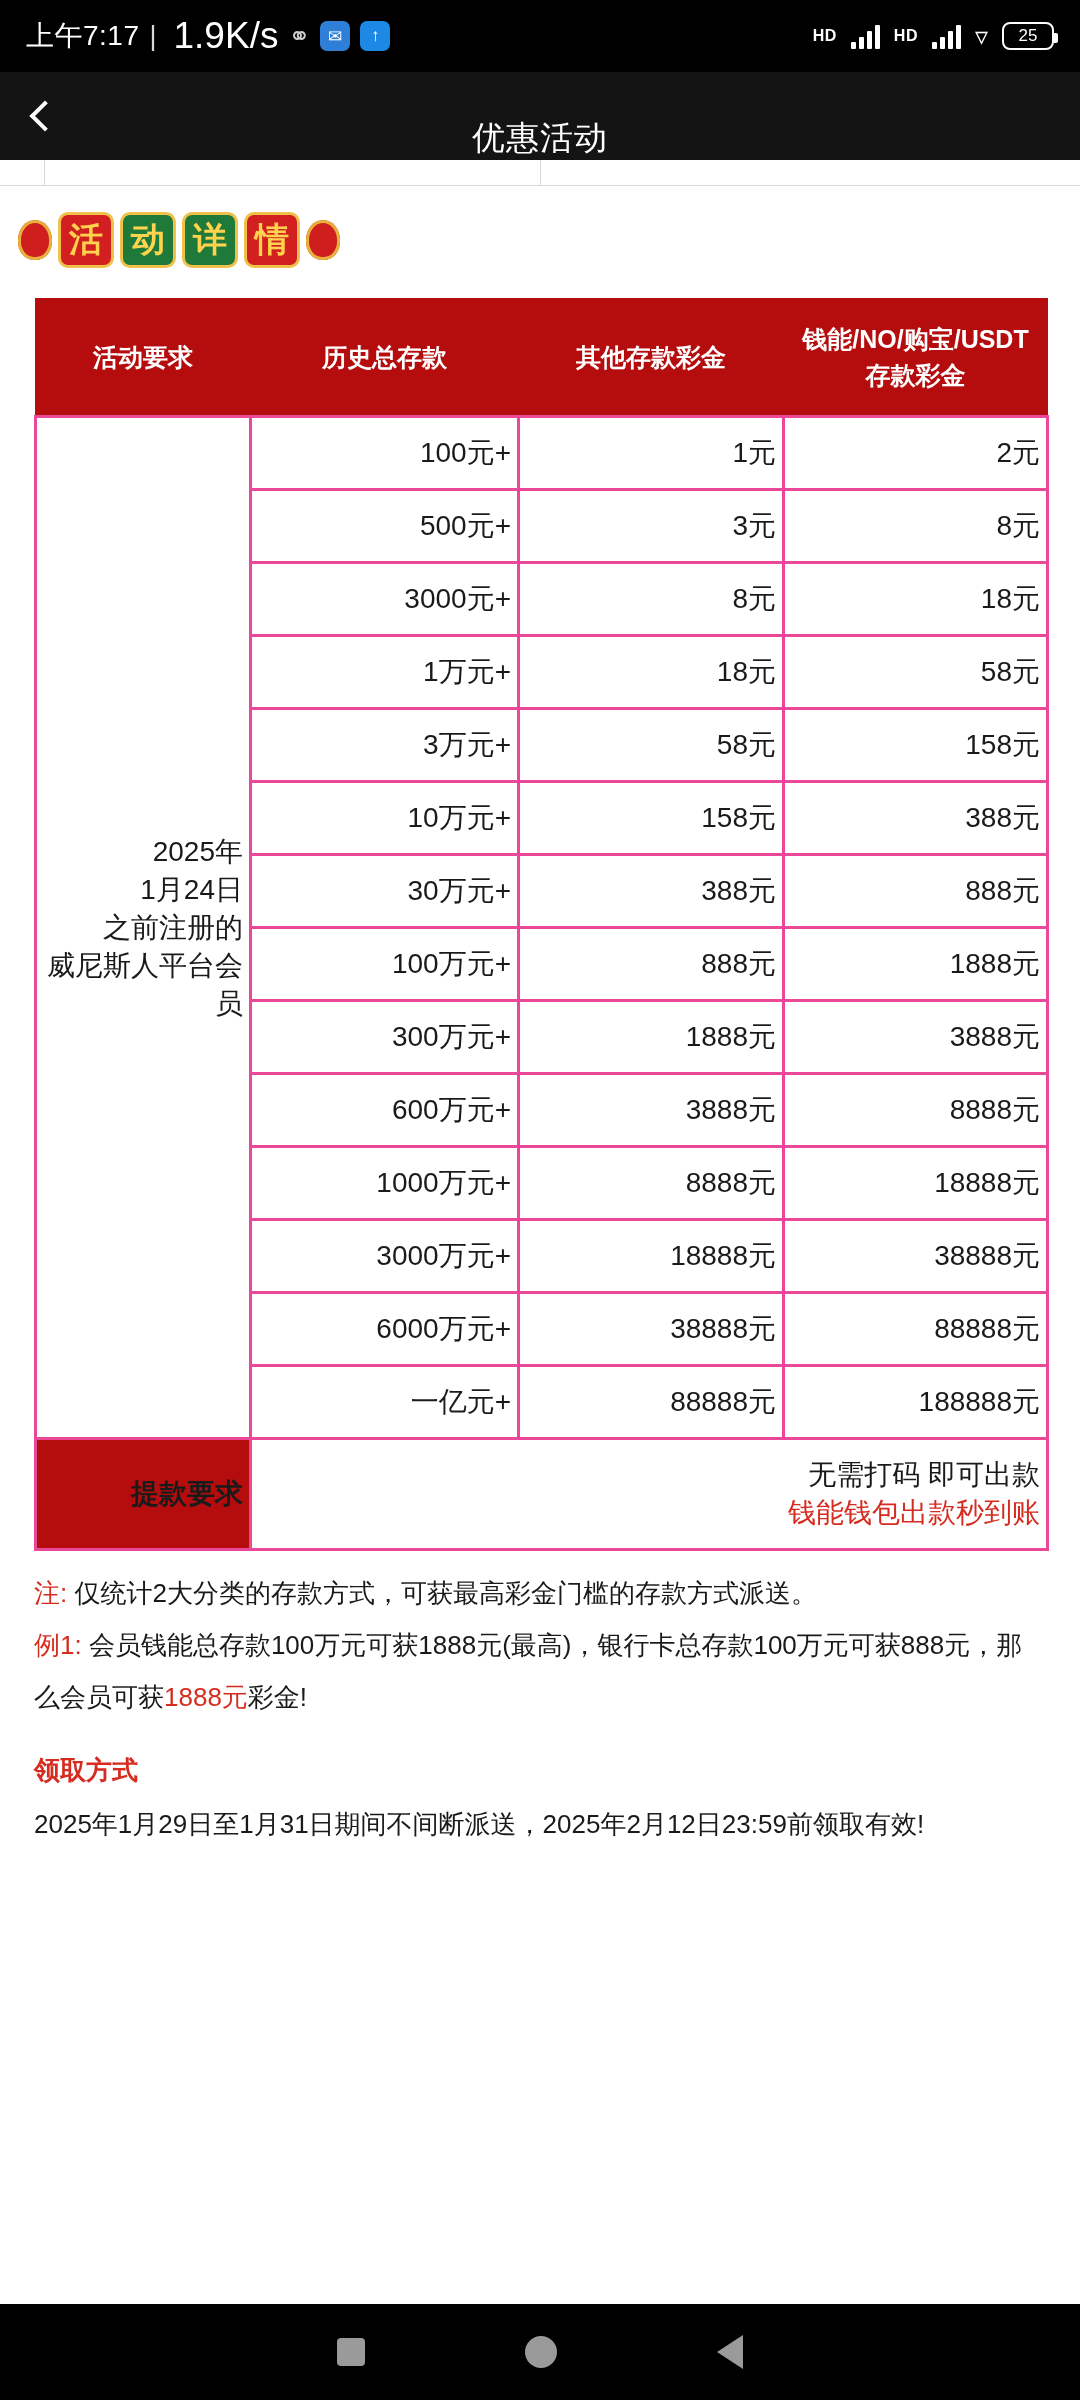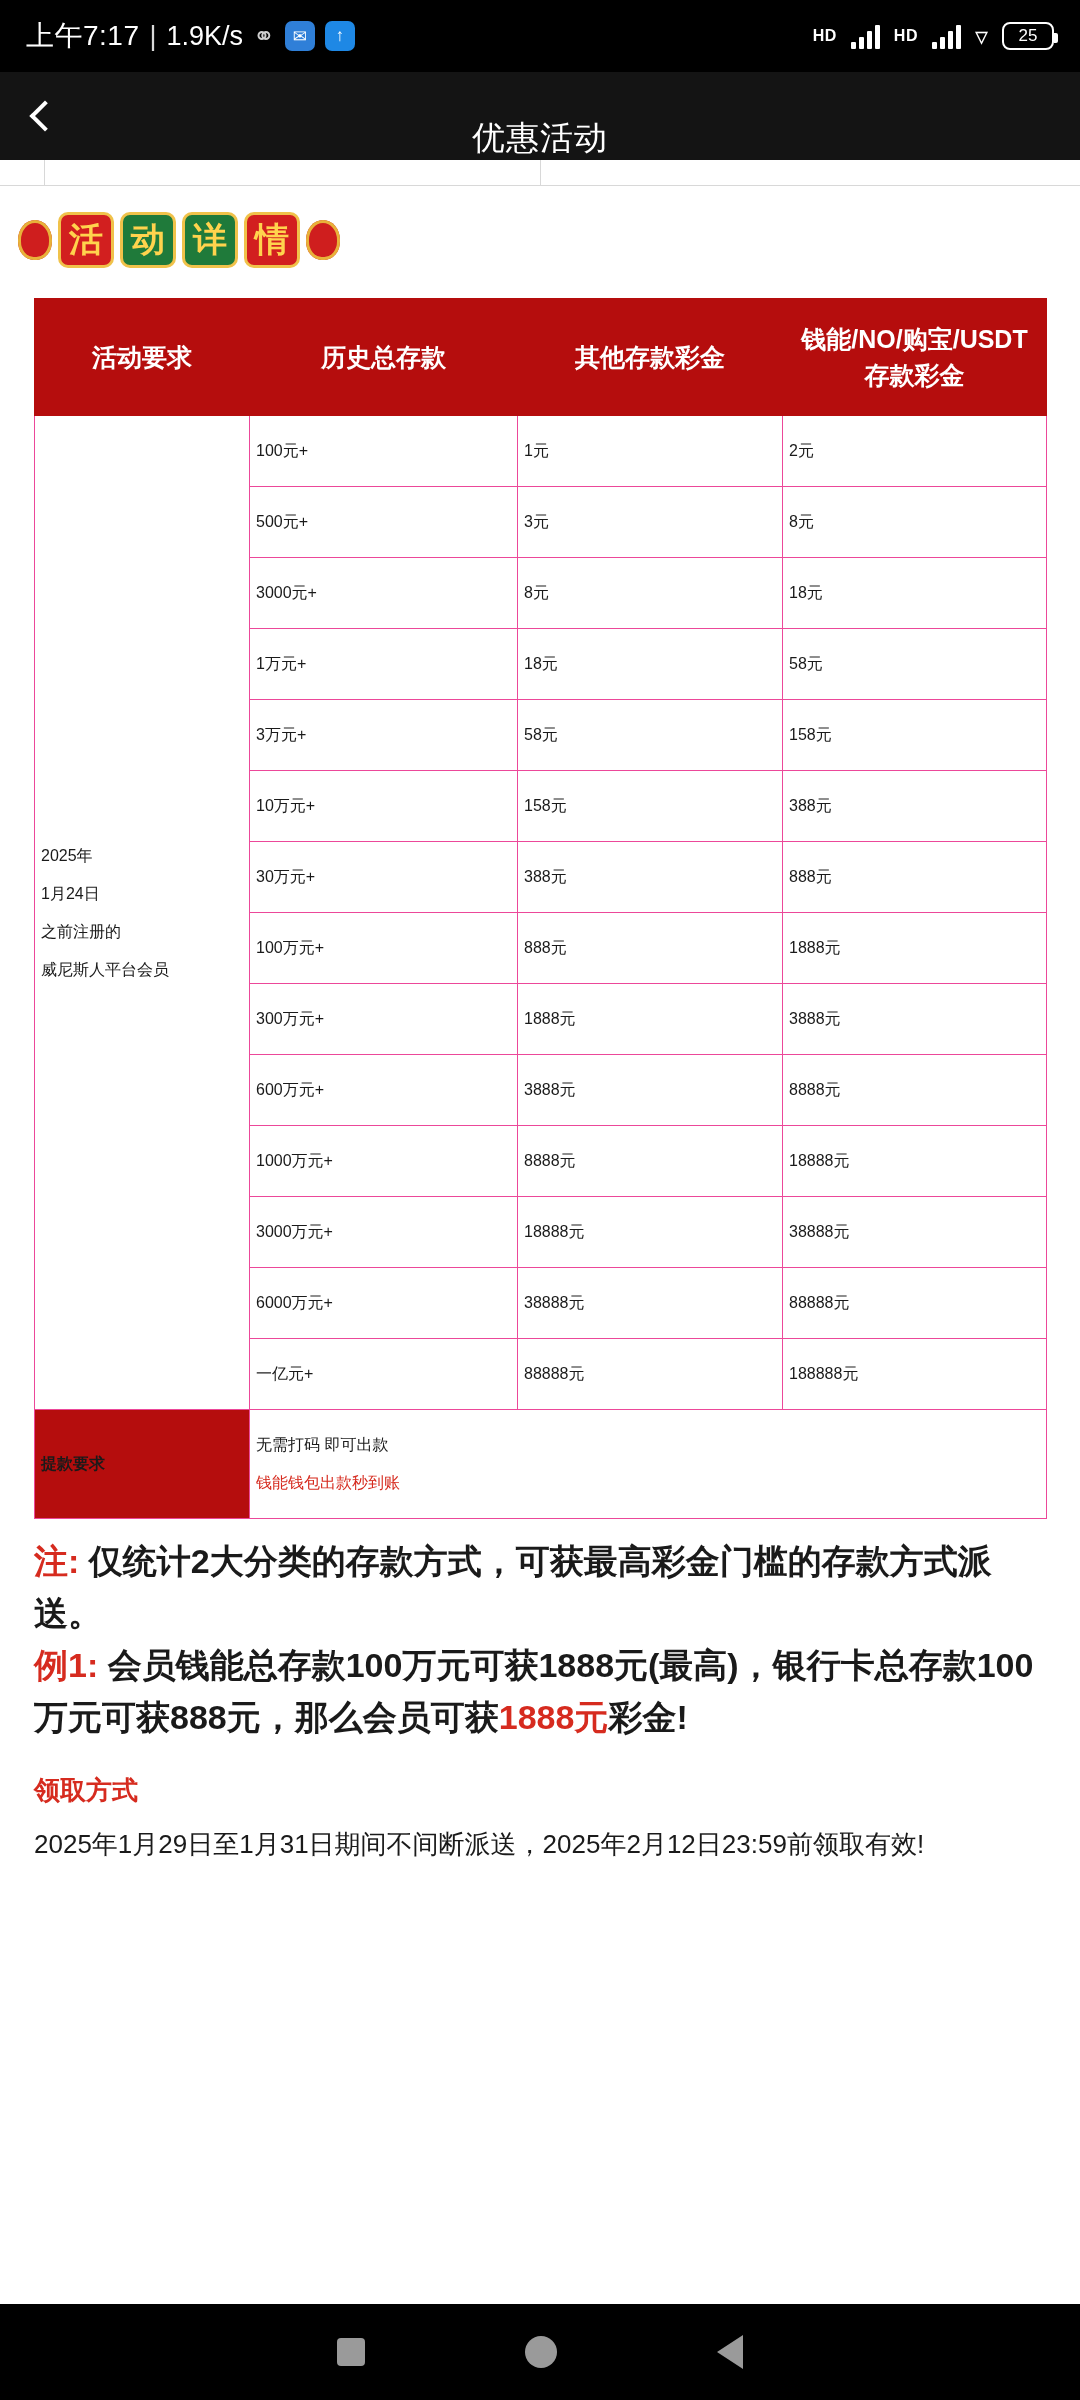--- a/index.html
+++ b/index.html
@@ -13,21 +13,21 @@
 
   
   .statusbar {
     height: 72px; background: #000; color: #fff;
     display: flex; align-items: center; padding: 0 26px;
     font-size: 27px; flex: 0 0 auto;
   }
   .statusbar .left { display: flex; align-items: center; gap: 10px; }
   .statusbar .time { font-size: 28px; letter-spacing: .5px; }
   .sep { opacity: .85; }
-  .netspeed { font-size: 27px; }
+  .netspeed { font-size: 37px; margin-left: 7px; }
   .sb-icon { display: inline-flex; align-items: center; justify-content: center; }
   .ic-box {
     width: 30px; height: 30px; border-radius: 7px; font-size: 17px;
     display: inline-flex; align-items: center; justify-content: center; color: #fff;
   }
   .ic-wx { background: #2f7fd8; }
   .ic-up { background: #1e88e5; }
   .ic-gray { color: #cfcfcf; font-size: 26px; }
   .statusbar .right { margin-left: auto; display: flex; align-items: center; gap: 14px; }
   .hd-tag { font-size: 16px; font-weight: bold; letter-spacing: .5px; }
@@ -87,33 +87,33 @@
   table.promo {
     width: 1012px; margin: 20px 34px 0 34px;
     border-collapse: collapse; table-layout: fixed;
     border: 1px solid #d9d9d9;
   }
   table.promo th {
     background: #b50d0d; color: #fff; font-size: 25px; font-weight: bold;
     padding: 22px 8px; line-height: 36px; border: 1px solid #b50d0d; text-align: center;
   }
   table.promo td {
-    font-size: 16px; color: #1a1a1a; text-align: left;
-    padding: 16px 6px; border: 1px solid #ec4899; line-height: 38px;
+    font-size: 28px; color: #1a1a1a; text-align: right;
+    padding: 16px 6px; border: 3px solid #ec4899; line-height: 38px;
   }
   td.req-cell { font-size: 25px; line-height: 50px; vertical-align: middle; }
   td.bonus { color: #d62b1f; }
   td.foot-label { background: #b50d0d; color: #fff; font-weight: bold; font-size: 25px; }
   td.foot-body { line-height: 44px; }
   td.foot-body .red { color: #d62b1f; display: block; }
   col.c1 { width: 215px; } col.c2 { width: 268px; } col.c3 { width: 265px; } col.c4 { width: 264px; }
 
   
   .notes { padding: 16px 34px 0 34px; }
-  .note { font-size: 34px; line-height: 52px; color: #1a1a1a; font-weight: bold; }
+  .note { font-size: 26px; line-height: 52px; color: #1a1a1a; }
   .note .lbl { color: #d62b1f; }
   .note .red { color: #d62b1f; }
 
   .section-title { color: #d62b1f; font-size: 26px; font-weight: bold; padding: 30px 34px 0 34px; }
   .section-body { font-size: 26px; color: #1a1a1a; padding: 12px 18px 0 34px; line-height: 48px; }
 
   
   .navbar {
     height: 96px; background: #000; display: flex; align-items: center;
     justify-content: center; gap: 160px; flex: 0 0 auto;

